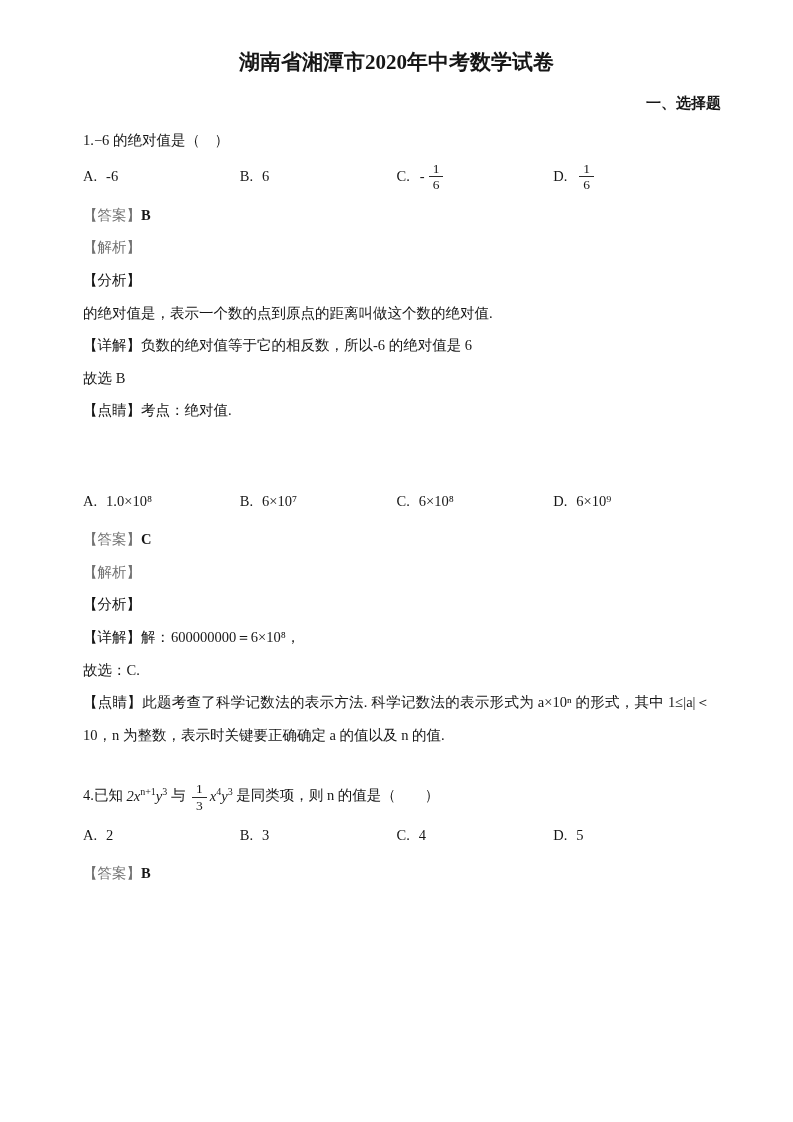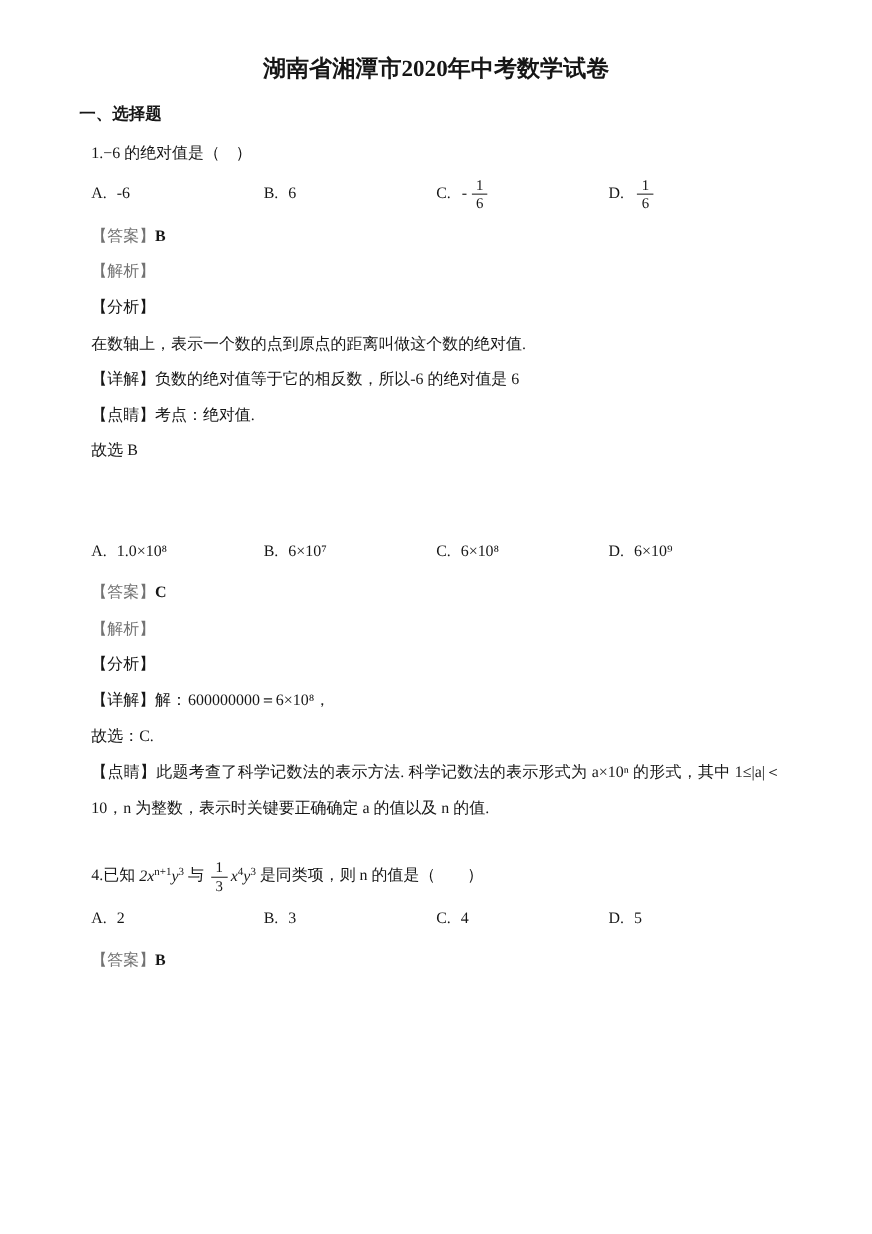--- a/index.html
+++ b/index.html
@@ -4,21 +4,21 @@
 <style>
   html, body { margin: 0; padding: 0; background: #ffffff; }
   .page {
     width: 793px; height: 1122px; box-sizing: border-box;
     padding: 48px 72px 0 72px;
     font-family: "Liberation Serif", "DejaVu Serif", serif;
     font-size: 14.5px; color: #161616;
     overflow: hidden;
   }
   .title { font-size: 21px; font-weight: bold; text-align: center; margin: 0 0 18px 0; }
-  .section-heading { font-size: 15px; font-weight: bold; margin: 0 0 8px 0; }
+  .section-heading { font-size: 15px; font-weight: bold; margin: 0 0 8px 0; text-align: right; }
   .para { margin: 0; line-height: 2.25; text-align: justify; }
   .line { margin: 0; line-height: 2.25; }
   .question { margin: 11px; }
   .q-gap-lg { height: 34px; }
   .q-gap-sm { height: 6px; }
   .options { display: flex; align-items: center; margin: 2px 0 4px 0; min-height: 36px; }
   .opt { flex: 0 0 25%; display: flex; align-items: center; }
   .opt .lbl { margin-right: 9px; }
   .math { font-family: "Liberation Serif", serif; }
   .math i { font-style: italic; }
@@ -74,28 +74,28 @@
 
     <p class="line">
       <span class="blue">【答案】</span><span class="bold">B</span>
     </p>
     <p class="line">
       <span class="blue">【解析】</span>
     </p>
     <p class="line">
       <span>【分析】</span>
     </p>
-    <p class="para">在数轴上，表示一个数的点到原点的距离叫做这个数的绝对值.</p>
+    <p class="para">的绝对值是，表示一个数的点到原点的距离叫做这个数的绝对值.</p>
     <p class="line">
       <span>【详解】</span><span>负数的绝对值等于它的相反数，所以-6 的绝对值是 6</span>
     </p>
+    <p class="line">故选 B</p>
     <p class="line">
       <span>【点睛】</span><span>考点：绝对值.</span>
     </p>
-    <p class="line">故选 B</p>
   </section>
 
   <div class="q-gap-lg"></div>
 
   <section class="question">
 
     <div class="options">
       <div class="opt">
         <span class="lbl">A.</span>
         <span class="math">1.0×10⁸</span>

